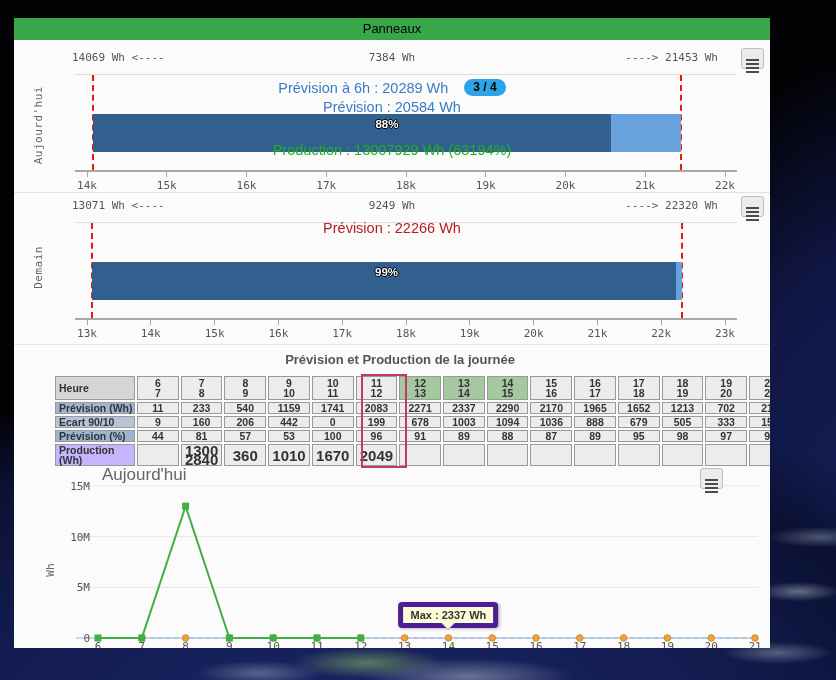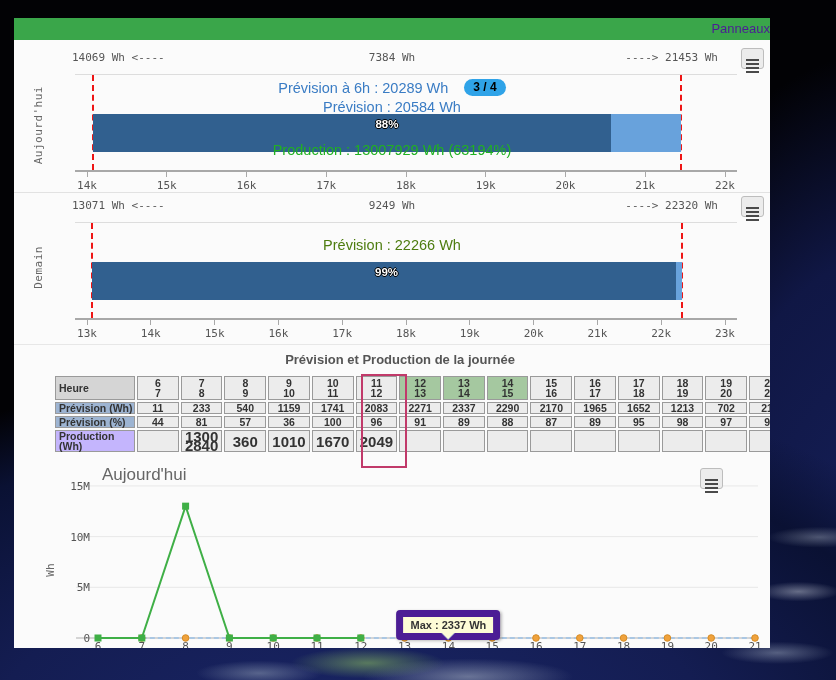--- a/index.html
+++ b/index.html
@@ -16,21 +16,21 @@
       radial-gradient(ellipse 150px 26px at 56% 99.5%, rgba(205,215,220,.45), rgba(0,0,0,0) 70%),
       radial-gradient(ellipse 90px 18px at 31% 99%, rgba(185,200,210,.4), rgba(0,0,0,0) 70%),
       radial-gradient(ellipse 60px 14px at 95.5% 87%, rgba(225,230,238,.42), rgba(0,0,0,0) 70%),
       radial-gradient(ellipse 74px 15px at 98% 79%, rgba(210,220,232,.33), rgba(0,0,0,0) 70%),
       radial-gradient(ellipse 80px 16px at 93% 96%, rgba(200,212,225,.38), rgba(0,0,0,0) 70%); }
 
   .panel { position:absolute; left:14px; top:18px; width:756px; height:630px;
            background:#fbfbfb; overflow:hidden; }
 
   .titlebar { position:absolute; left:0; top:0; width:100%; height:22px;
-              color:#4c1d95; font-size:13px; text-align:right; line-height:22px; }
+              color:#000000; font-size:13px; text-align:center; line-height:22px; }
   .info { position:absolute; font-family:"DejaVu Sans Mono",monospace; font-size:11px; color:#555; }
   .info.mid { left:0; right:0; text-align:center; }
 
   .menu-btn { position:absolute; width:23px; height:21px; background:#ececec;
               border:1px solid #bdbdbd; border-radius:3px; cursor:pointer; padding:0; }
   .burger { display:block; width:13px; height:2px; background:#4a4a4a; margin:3px auto 0;
             box-shadow:0 4px 0 #4a4a4a, 0 8px 0 #4a4a4a, 0 12px 0 #4a4a4a; }
 
   .hline { position:absolute; height:1px; background:#ddd; }
   .vlabel { position:absolute; left:18px; writing-mode:vertical-rl; transform:rotate(180deg);
@@ -60,22 +60,22 @@
   table { border-collapse:separate; border-spacing:2px; table-layout:fixed; width:740px;margin-left:36px; }
   td { border:1px solid #9a9a9a; background:#ececec; font-size:10.5px; font-weight:bold;
        color:#333; text-align:center; padding:0; height:12px; line-height:10px; }
   td.rowlab { text-align:left; padding-left:3px; font-size:10.5px; }
   td.hourhd { line-height:10px; padding:1px 0; }
   td.prodc  { height:17px; word-break:break-all; line-height:9px; font-size:15px; }
   .col-overlay { position:absolute; border:2px solid #c13a6a; pointer-events:none; }
 
   .chart { position:absolute; left:0; top:440px; width:756px; height:190px; }
   .chart-title { position:absolute; left:88px; top:7px; font-size:17px; color:#666; }
-  .tooltip { position:absolute; top:152px; transform:translateX(-50%); white-space:nowrap;
-             border:7px solid #4c1d95; border-radius:4px; padding:2px 7px; font-size:11px;
+  .tooltip { position:absolute; top:144px; transform:translateX(-50%); white-space:nowrap;
+             border:5px solid #4c1d95; border-radius:4px; padding:2px 7px; font-size:11px;
              font-weight:bold; color:#333; box-shadow:1px 1px 3px rgba(0,0,0,.25); }
   .tooltip::before { content:''; position:absolute; top:100%; left:50%; margin-left:-7px;
              border:7px solid transparent; border-top-color:#96a4c5; }
   .tooltip::after  { content:''; position:absolute; top:100%; left:50%; margin-left:-6px;
              border:6px solid transparent; border-top-color:#fdfcd6; }
 </style>
 </head>
 <body>
 
 <div class="bg"></div>
@@ -130,21 +130,21 @@
   <span class="info" style="left:58px;top:181px">13071 Wh &lt;----</span>
   <span class="info mid" style="top:181px">9249 Wh</span>
   <span class="info" style="right:52px;top:181px">----&gt; 22320 Wh</span>
   <button class="menu-btn" style="left:727px;top:178px">
       <span class="burger"></span>
     </button>
   <div class="hline" style="left:61px;top:204px;width:662px"></div>
   <div class="vlabel" style="top:228px">Demain</div>
   <div class="redline" id="d-red-l" style="left: 76.5298px; top: 205px; height: 95px; border-left-color: rgb(238, 21, 21);"></div>
   <div class="redline" id="d-red-r" style="left: 666.616px; top: 205px; height: 95px; border-left-color: rgb(238, 21, 21);"></div>
-  <div class="cline" id="d-line2" style="top: 217px; color: #4d7c0f;">Prévision : 22266 Wh</div>
+  <div class="cline" id="d-line2" style="top: 200px; color: #b91c1c;">Prévision : 22266 Wh</div>
   <div class="pbar" id="d-bar" style="top: 244px; left: 77.5298px; width: 590.086px; background: rgb(104, 162, 220);">
     <div class="fill" style="width: 99%; background: rgb(49, 96, 143);"></div>
     <span class="plabel">99%</span>
   </div>
   <div class="haxis" id="d-axis" style="top:300px">
       <div class="axline"></div>
       <div class="tick" style="left: 11.5px;"></div>
       <div class="tlab" style="left: -8px;">13k</div>
       <div class="tick" style="left: 75.3px;"></div>
       <div class="tlab" style="left: 55.8px;">14k</div>
@@ -221,25 +221,43 @@
             <td class="">2337</td>
             <td class="">2290</td>
             <td class="">2170</td>
             <td class="">1965</td>
             <td class="">1652</td>
             <td class="">1213</td>
             <td class="">702</td>
             <td class="">217</td>
           </tr>
           <tr>
+            <td class="rowlab" style="background: rgb(182, 195, 217);">Ecart 90/10</td>
+            <td class="">9</td>
+            <td class="">160</td>
+            <td class="">206</td>
+            <td class="">442</td>
+            <td class="">0</td>
+            <td class="">199</td>
+            <td class="">678</td>
+            <td class="">1003</td>
+            <td class="">1094</td>
+            <td class="">1036</td>
+            <td class="">888</td>
+            <td class="">679</td>
+            <td class="">505</td>
+            <td class="">333</td>
+            <td class="">152</td>
+          </tr>
+          <tr>
             <td class="rowlab" style="background: rgb(157, 180, 210);">Prévision (%)</td>
             <td class="">44</td>
             <td class="">81</td>
             <td class="">57</td>
-            <td class="">36</td>
+            <td class="">53</td>
             <td class="">100</td>
             <td class="">96</td>
             <td class="">91</td>
             <td class="">89</td>
             <td class="">88</td>
             <td class="">87</td>
             <td class="">89</td>
             <td class="">95</td>
             <td class="">98</td>
             <td class="">97</td>

